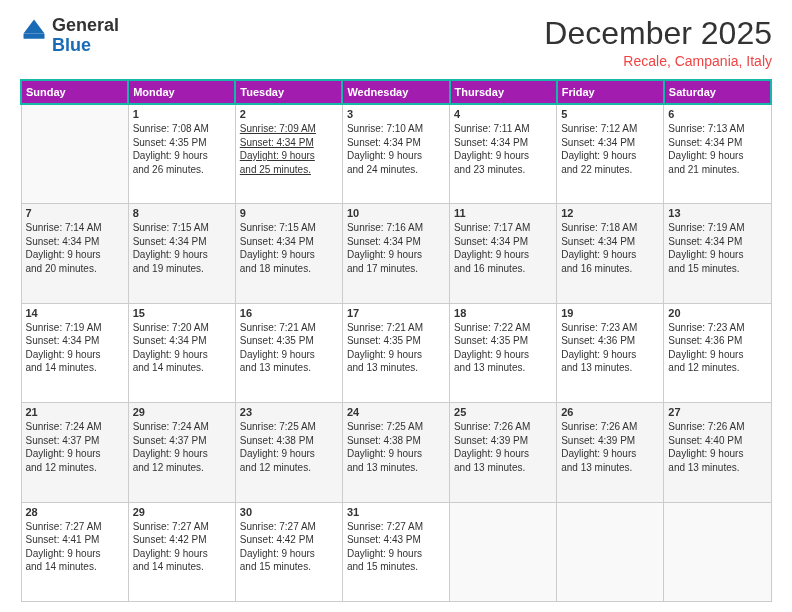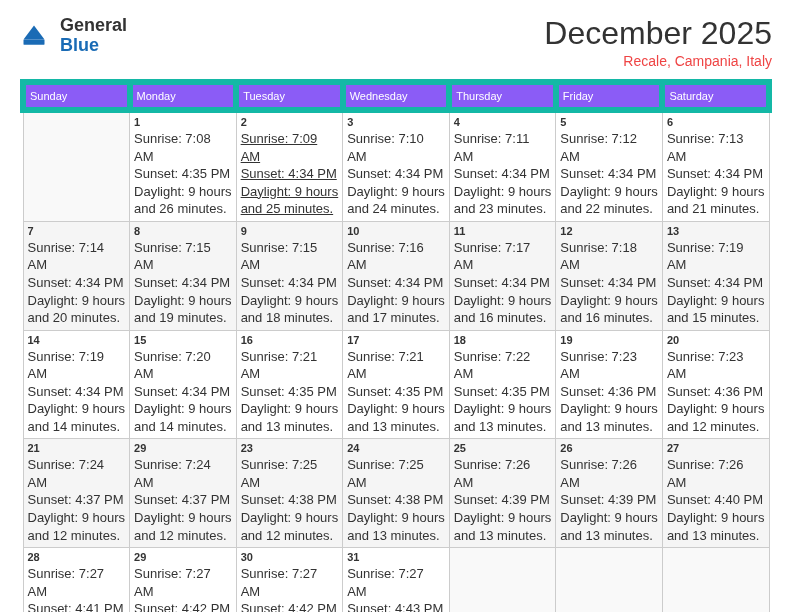--- a/index.html
+++ b/index.html
@@ -18,22 +18,22 @@
       flex-direction: column;
     }
     .header {
       display: flex;
       justify-content: space-between;
       align-items: flex-start;
       margin-bottom: 10px;
     }
     .logo {
       display: flex;
-      align-items: center;
-      gap: 12px;
+      align-items: flex-start;
+      gap: 4px;
     }
     .logo-text {
       font-size: 18px;
       font-weight: bold;
       line-height: 1.1;
     }
     .logo-general { color: #333; }
     .logo-blue { color: #1a6bb5; }
     .logo-icon {
       width: 28px;
@@ -54,48 +54,48 @@
       margin-top: 2px;
     }
     .calendar {
       flex: 1;
       border-collapse: collapse;
       width: 100%;
       font-size: 9.5px;
       table-layout: fixed;
     }
     .calendar thead tr th {
-      background-color: #8b5cf6;
+      background-color: #a21caf;
       color: #fff;
       padding: 5px 4px;
       text-align: left;
       font-size: 11px;
-      font-weight: normal;
-      border: 6px solid #14b8a6;
+      font-weight: bold;
+      border: 2px solid #14b8a6;
     }
     .calendar tbody tr td {
       border: 1px solid #ccc;
       vertical-align: top;
       padding: 3px 4px;
       height: 88px;
     }
     .calendar tbody tr td.empty {
       background: #f9f9f9;
     }
     .day-number {
       font-size: 11px;
       font-weight: bold;
       color: #333;
       display: block;
       margin-bottom: 2px;
     }
     .day-info {
       color: #333;
       line-height: 1.35;
-      font-size: 13px;
+      font-size: 10px;
     }
     .calendar tbody tr:nth-child(odd) td:not(.empty) {
       background: #ffffff;
     }
     .calendar tbody tr:nth-child(even) td:not(.empty) {
       background: #f5f5f5;
     }
   </style>
 </head>
 <body>

